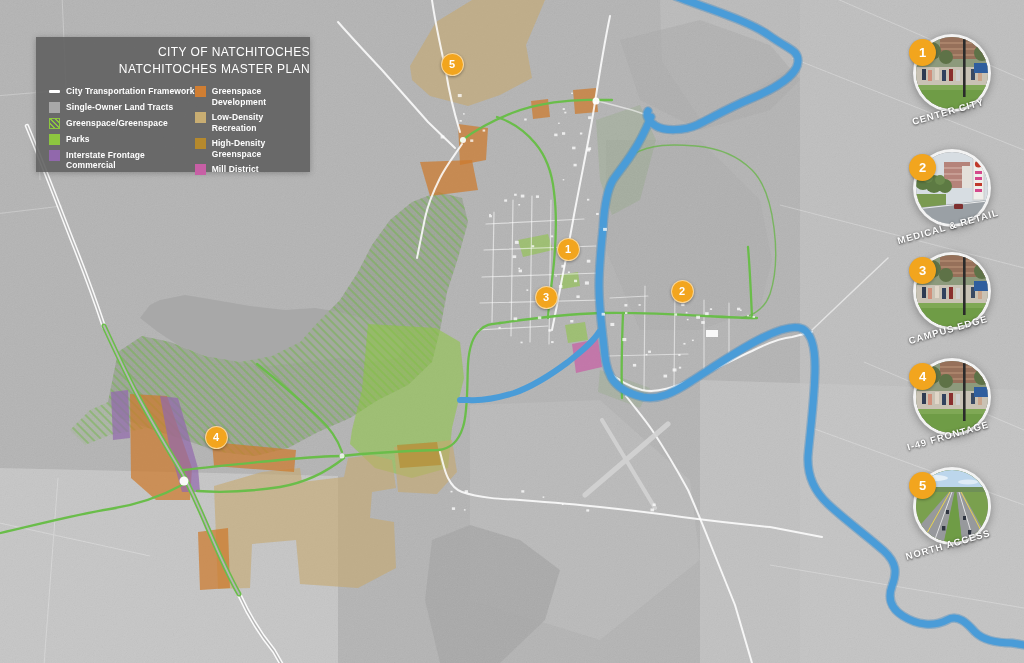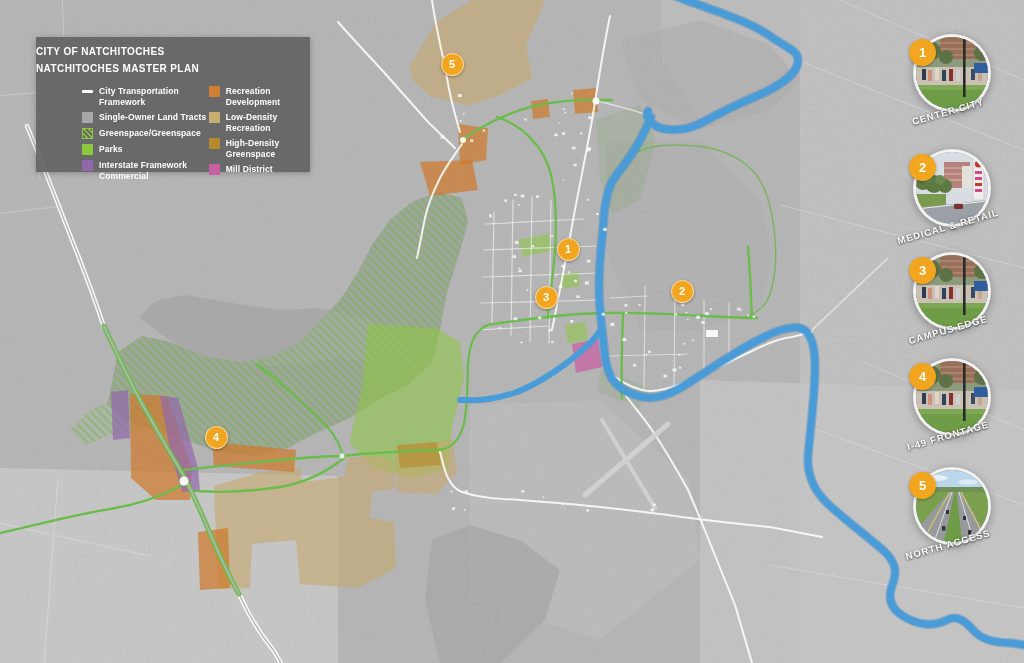--- a/index.html
+++ b/index.html
@@ -3,23 +3,23 @@
 <meta charset="utf-8">
 <style>
   html,body{margin:0;padding:0;background:#222;}
   #stage{position:relative;width:1024px;height:663px;overflow:hidden;
          font-family:"Liberation Sans",sans-serif;background:#b6b6b6;}
   #map-svg{position:absolute;left:0;top:0;}
 
   
   #legend-panel{position:absolute;left:36px;top:37px;width:274px;height:135px;
     background:rgba(95,95,95,0.88);color:#fff;box-shadow:0 1px 6px rgba(0,0,0,0.25);}
-  #legend-title{ text-align:left;padding-top:7px;font-weight:bold;
-    font-size:10px;line-height:16.5px;letter-spacing:0.4px;color:#fff;}
-  #legend-cols{display:flex;padding:9px 8px 0 27px;margin-left:19px;}
+  #legend-title{ text-align:right;padding-top:7px;font-weight:normal;
+    font-size:12px;line-height:16.5px;letter-spacing:0.4px;color:#fff;}
+  #legend-cols{display:flex;padding:9px 8px 0 13px;}
   #legend-left{width:152px;}
   #legend-right{width:112px;}
   .lg-row{display:flex;align-items:flex-start;margin-bottom:5px;}
   .lg-swatch{width:11px;height:11px;flex:0 0 11px;margin-right:6px;margin-top:0px;box-sizing:border-box;}
   .lg-swatch.line{height:3px;margin-top:4px;border-radius:1px;}
   .lg-swatch.hatch{background-image:repeating-linear-gradient(45deg,rgba(0,0,0,0) 0 2.2px,#8DC63F 2.2px 3.6px);}
   .lg-label{font-size:8.5px;font-weight:bold;line-height:10.5px;letter-spacing:0.1px;}
 
   
   .map-marker{position:absolute;width:23px;height:23px;border-radius:50%;
@@ -336,27 +336,27 @@
           <div class="lg-row">
             <span class="lg-swatch hatch" style="border: 1.5px solid rgb(141, 198, 63);"></span>
             <span class="lg-label">Greenspace/Greenspace</span>
           </div>
           <div class="lg-row">
             <span class="lg-swatch square" style="background: rgb(141, 198, 63);"></span>
             <span class="lg-label">Parks</span>
           </div>
           <div class="lg-row">
             <span class="lg-swatch square" style="background: rgb(145, 104, 172);"></span>
-            <span class="lg-label">Interstate Framework Commercial</span>
+            <span class="lg-label">Interstate Frontage Commercial</span>
           </div>
         </div>
       <div id="legend-right">
           <div class="lg-row">
             <span class="lg-swatch square" style="background: rgb(208, 126, 51);"></span>
-            <span class="lg-label">Recreation Development</span>
+            <span class="lg-label">Greenspace Development</span>
           </div>
           <div class="lg-row">
             <span class="lg-swatch square" style="background: rgb(200, 173, 114);"></span>
             <span class="lg-label">Low-Density Recreation</span>
           </div>
           <div class="lg-row">
             <span class="lg-swatch square" style="background: rgb(181, 137, 45);"></span>
             <span class="lg-label">High-Density Greenspace</span>
           </div>
           <div class="lg-row">

